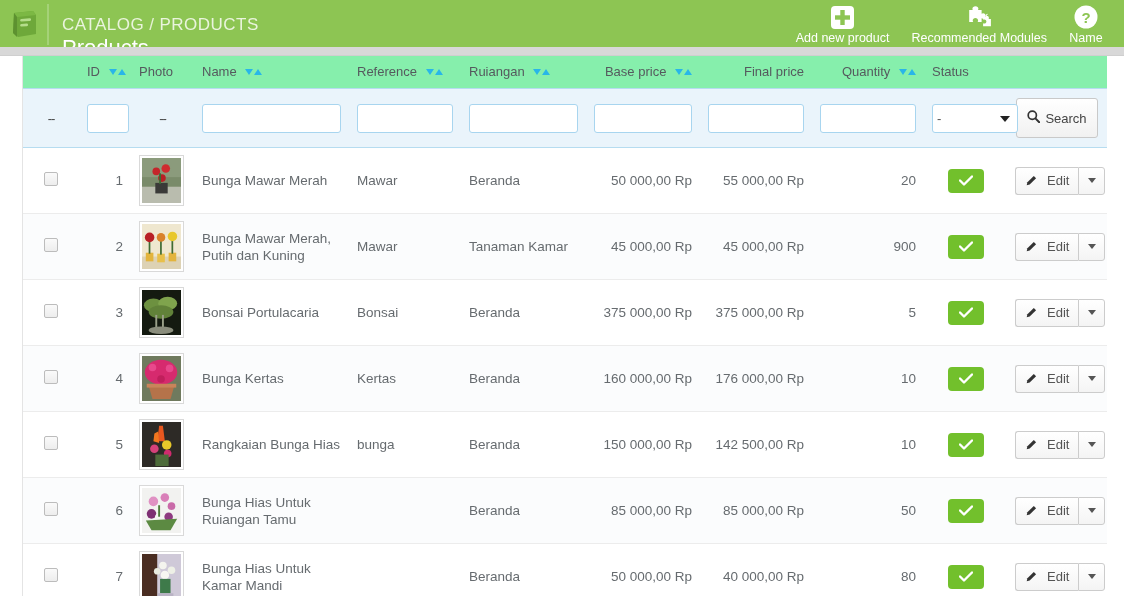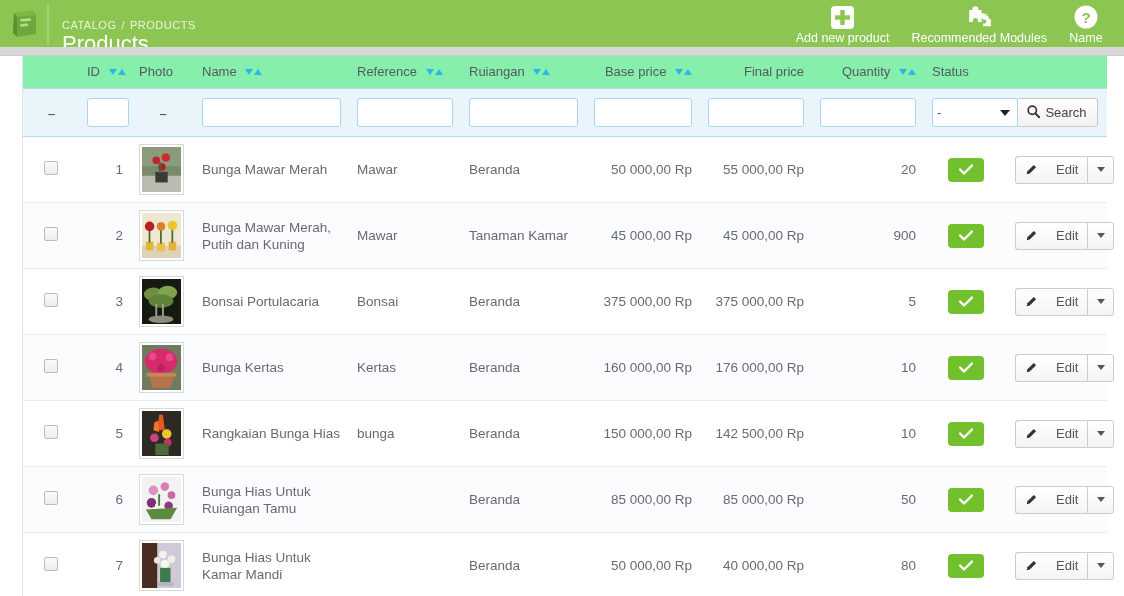--- a/index.html
+++ b/index.html
@@ -28,21 +28,21 @@
   .logo-book svg { display: block; }
   .logo-sep {
     width: 2px; background: #a5d278; margin: 4px 0 2px 0; flex: 0 0 2px;
   }
   .title-block {
     padding-left: 13px; padding-top: 3px;
     display: flex; flex-direction: column; justify-content: center;
     flex: 1 1 auto;
   }
   .breadcrumb {
-    font-size: 11px; letter-spacing: .5px;
+    font-size: 17px; letter-spacing: .5px;
     color: #e6f2d6;
     margin-top: 25px;
   }
   .breadcrumb .sep { margin: 0 5px; color: #e6f2d6; }
   .breadcrumb span { color: #eaf4dd; }
   .page-title {
     font-size: 22px; color: #ffffff; line-height: 24px;
     margin-top: 1px; font-weight: 400;
   }
   .header-actions {
@@ -144,21 +144,21 @@
   }
   .selwrap { position: relative; width: 86px; margin: 0 auto; }
   .selwrap .caret {
     position: absolute; right: 8px; top: 12px;
     width: 0; height: 0;
     border-left: 5px solid transparent; border-right: 5px solid transparent;
     border-top: 6px solid #222; pointer-events: none;
   }
   .searchbtn {
     display: inline-flex; align-items: center; gap: 5px;
-    height: 29px; padding: 0 10px;
+    height: 40px; padding: 0 10px;
     border: 1px solid #c9c9c9; border-radius: 3px;
     background: linear-gradient(#ffffff, #f1f1f1);
     color: #444; font-size: 13px; cursor: pointer; white-space: nowrap;
     font-family: "Liberation Sans", sans-serif;
   }
 
   
   tbody tr.data-row td {
     border-bottom: 1px solid #ececec;
     padding: 7px 8px; font-size: 13.5px; color: #666b6f;
@@ -186,21 +186,21 @@
 
   .statusbadge {
     width: 36px; height: 24px; border-radius: 4px;
     background: #72c02c; display: inline-flex;
     align-items: center; justify-content: center;
   }
   .statusbadge svg { display: block; }
 
   .btngroup { display: inline-flex; }
   .btn-edit {
-    display: inline-flex; align-items: center; gap: 19px;
+    display: inline-flex; align-items: center; gap: 10px;
     height: 28px; padding: 0 9px;
     border: 1px solid #cccccc; border-right: none;
     border-radius: 3px 0 0 3px;
     background: linear-gradient(#ffffff,#f4f4f4);
     font-size: 13px; color: #555; cursor: pointer;
   }
   .btn-caret {
     width: 27px; height: 28px;
     border: 1px solid #cccccc; border-radius: 0 3px 3px 0;
     background: linear-gradient(#ffffff,#f4f4f4);

